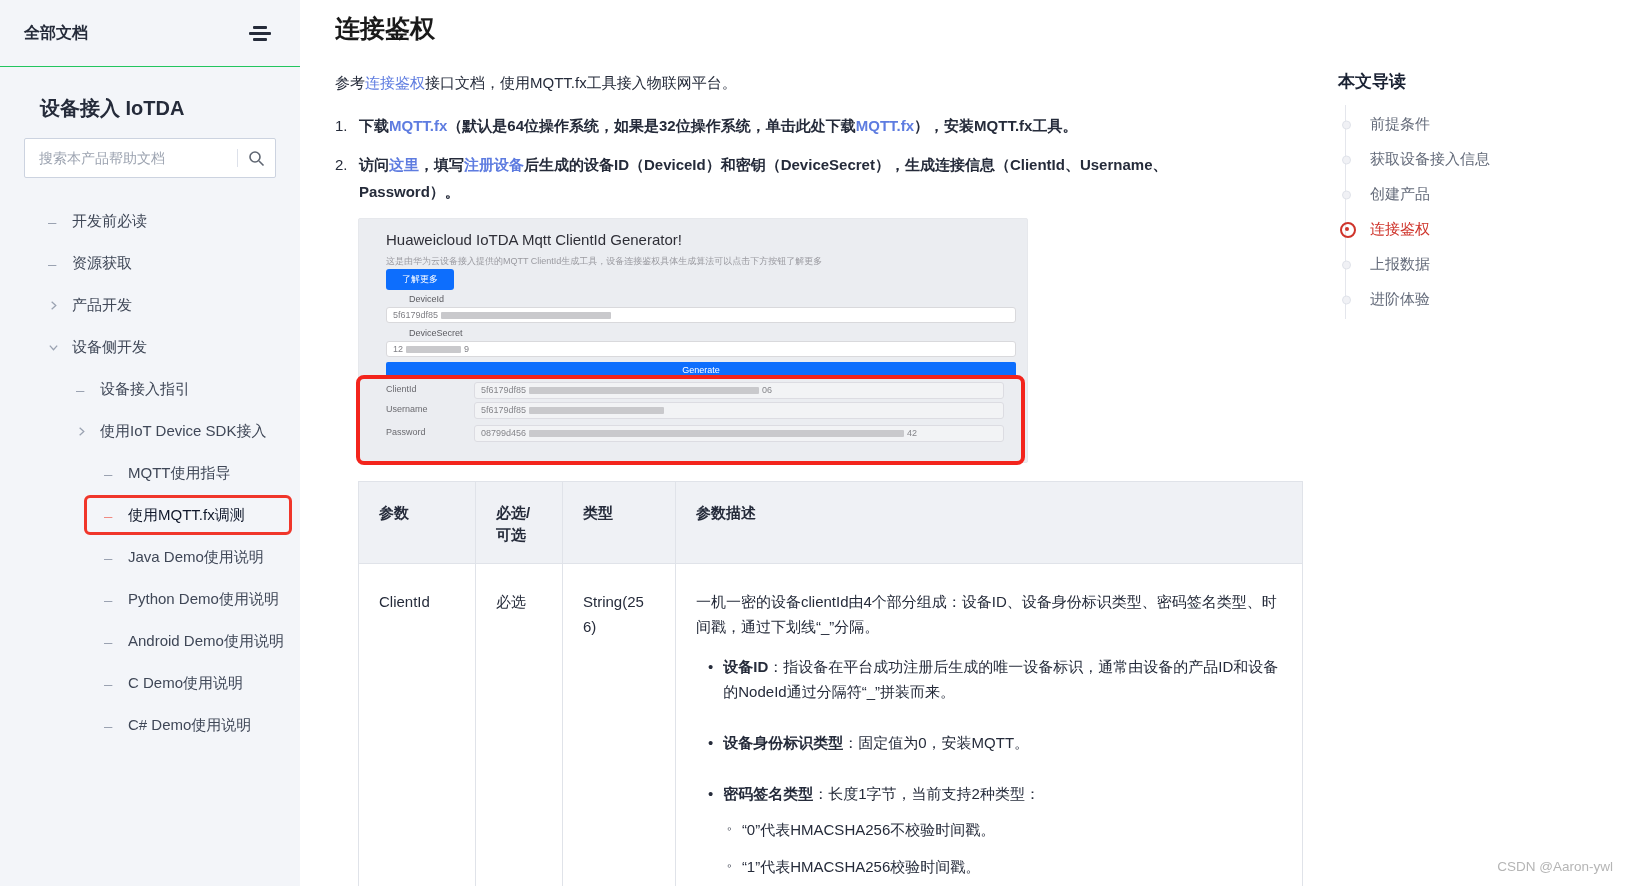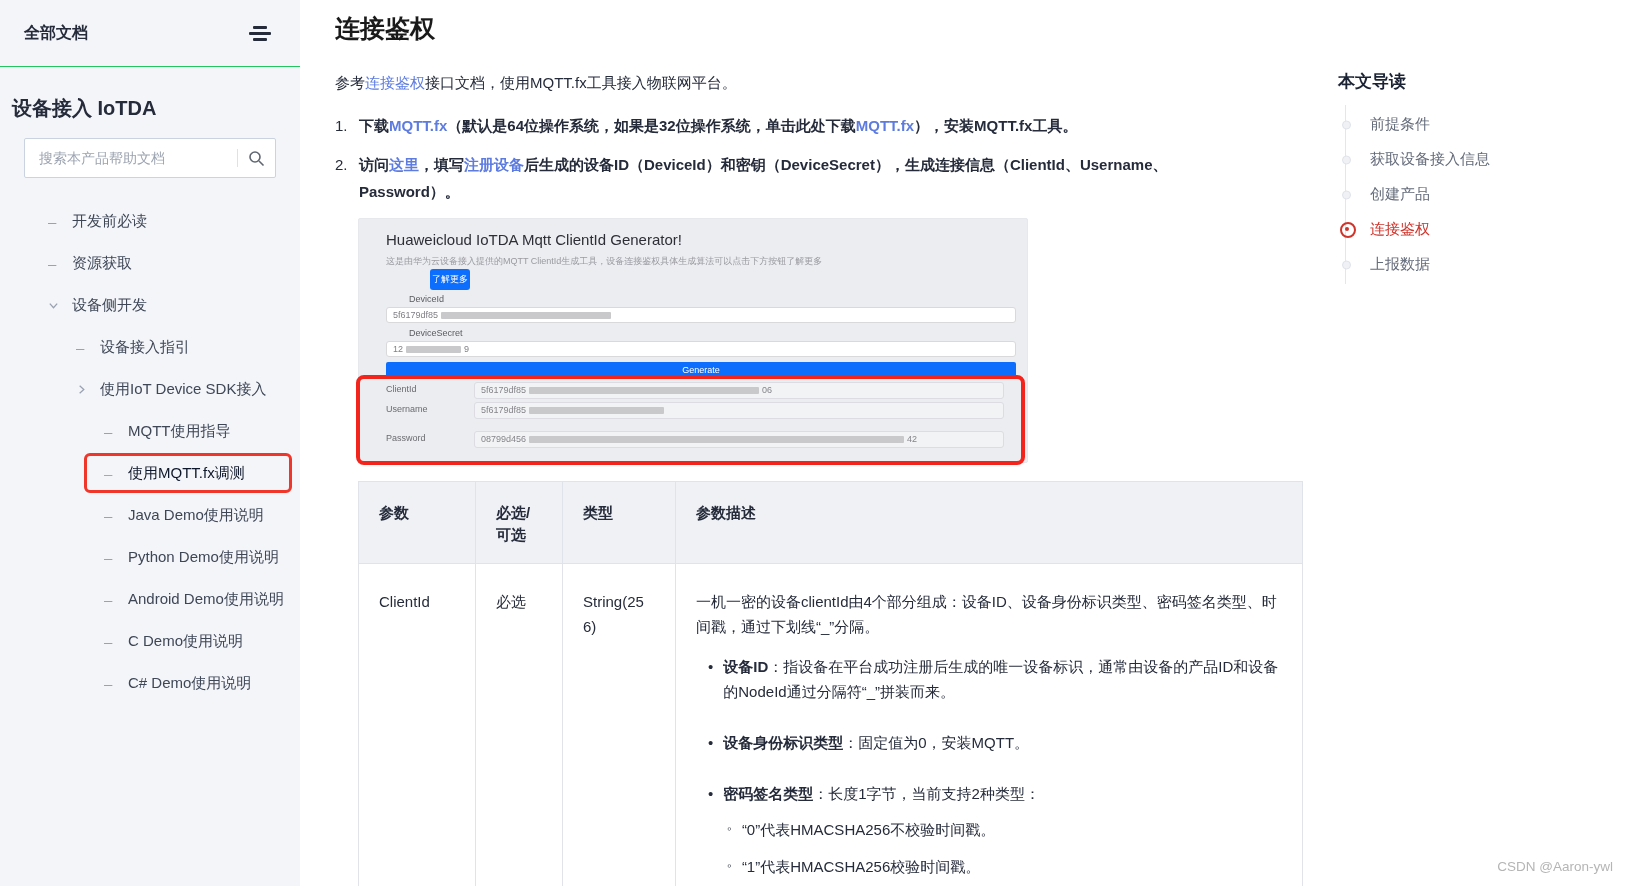--- a/index.html
+++ b/index.html
@@ -8,21 +8,21 @@
     font-family:"Liberation Sans","DejaVu Sans",sans-serif;color:#252b3a;
   }
   
   .sidebar{position:absolute;left:0;top:0;width:300px;height:886px;background:#f3f5f9;}
   .sb-top{height:66px;display:flex;align-items:center;justify-content:space-between;
           padding:0 28px 0 24px;border-bottom:1px solid #22c55e;}
   .sb-top .t{font-size:16px;font-weight:bold;color:#252b3a;cursor:pointer;}
   .ham{width:24px;cursor:pointer;}
   .ham i{display:block;height:3px;background:#252b3a;margin:3px auto;border-radius:1px;}
   .ham i:nth-child(1){width:14px;}.ham i:nth-child(2){width:22px;}.ham i:nth-child(3){width:14px;}
-  h2.prod{margin:28px 12px 0;font-size:20px;color:#252b3a;}
+  h2.prod{margin:28px 40px 0;font-size:20px;color:#252b3a;}
   .search{margin:16px 24px 0;height:38px;background:#fff;border:1px solid #ccd3e0;border-radius:2px;
           display:flex;align-items:center;padding:0 10px 0 12px;}
   .search input{border:none;outline:none;flex:1;font-size:14px;color:#333;background:transparent;min-width:0;}
   .search input::placeholder{color:#9ca3b0;}
   .sdiv{width:1px;height:18px;background:#dde1ea;margin:0 10px 0 6px;}
   .mag{display:flex;align-items:center;cursor:pointer;}
   .menu{margin-top:22px;}
   .item{display:flex;align-items:flex-start;padding:9px 16px 9px 0;line-height:23px;
         font-size:15px;color:#3f4757;cursor:pointer;position:relative;}
   .item .lbl{flex:1;}
@@ -46,32 +46,32 @@
   .steps{margin-top:18px;width:900px;}
   .step{display:flex;margin-bottom:13px;font-size:15px;line-height:1.75;}
   .step .num{width:24px;flex:none;}
   .step .stext{flex:1;font-weight:bold;}
   
   .shot{position:relative;margin:10px 0 0 23px;width:670px;height:245px;background:#ebedf1;
         border:1px solid #e6e8ec;border-radius:2px;box-sizing:border-box;}
   .sh-title{position:absolute;left:27px;top:12px;font-size:15px;font-weight:500;color:#2e2e36;}
   .sh-sub{position:absolute;left:27px;top:36px;font-size:9px;color:#9a9aa0;white-space:nowrap;}
   .sh-btn{position:absolute;left:27px;top:50px;background:#0d6efd;color:#fff;font-size:9px;
-          padding:4px 2px;border-radius:3px;margin-left:44px;}
+          padding:4px 16px;border-radius:3px;}
   .sh-label{position:absolute;left:27px;font-size:9px;color:#5b5b60;padding-left:23px;}
   .l1{top:75px;}.l2{top:109px;}
   .sh-input{position:absolute;left:27px;width:630px;height:16px;background:#fff;border:1px solid #d9d9dc;
             border-radius:3px;box-sizing:border-box;font-size:9px;line-height:14px;padding:0 6px;color:#808086;}
   .i1{top:88px;}.i2{top:122px;}
   .bar{display:inline-block;height:7px;background:#c9c9cc;border-radius:1px;vertical-align:middle;margin:0 3px;}
   .b1{width:170px;}.b2{width:55px;}
   .sh-gen{position:absolute;left:27px;top:143px;width:630px;height:16px;background:#0d6efd;border-radius:2px;
           color:#fff;font-size:9px;line-height:16px;text-align:center;box-sizing:border-box;}
   .res{position:absolute;left:27px;right:13px;height:17px;}
-  .r1{top:163px;}.r2{top:183px;}.r3{top:212px;}
+  .r1{top:163px;}.r2{top:183px;}.r3{top:206px;}
   .res .rl{position:absolute;left:0;top:2px;font-size:9px;color:#6b6b70;}
   .res .rv{position:absolute;left:88px;right:10px;height:17px;background:#f2f3f5;border:1px solid #dcdce2;
            border-radius:3px;box-sizing:border-box;font-size:9px;line-height:15px;padding:0 6px;color:#85858a;}
   .r1 .bar{width:230px;}.r2 .bar{width:135px;}.r3 .bar{width:375px;}
   .redbox{position:absolute;left:-3px;right:2px;top:156px;bottom:-3px;border:4px solid #f3241c;
           border-radius:8px;pointer-events:none;}
   
   .ptable{border-collapse:collapse;margin:18px 0 0 23px;width:945px;}
   .ptable th,.ptable td{border:1px solid #e0e3e9;text-align:left;vertical-align:top;font-size:15px;}
   .ptable th{background:#eff1f5;padding:20px 20px 16px;line-height:1.5;color:#252b3a;word-break:keep-all;}
@@ -130,20 +130,28 @@
   <div class="item lvl1 m-dash">
         <span class="mk mk-dash">–</span>
 
         <span class="lbl">开发前必读</span>
       </div>
       <div class="item lvl1 m-dash">
         <span class="mk mk-dash">–</span>
 
         <span class="lbl">资源获取</span>
       </div>
+      <div class="item lvl1 m-col">
+
+        <span class="mk mk-col"><svg width="11" height="11" viewBox="0 0 12 12">
+            <path d="M4 2 L8.5 6 L4 10" fill="none" stroke="currentColor" stroke-width="1.4"></path>
+          </svg></span>
+
+        <span class="lbl">产品开发</span>
+      </div>
       <div class="item lvl1 m-exp">
 
         <span class="mk mk-exp"><svg width="11" height="11" viewBox="0 0 12 12">
             <path d="M2 4 L6 8.5 L10 4" fill="none" stroke="currentColor" stroke-width="1.4"></path>
           </svg></span>
         <span class="lbl">设备侧开发</span>
       </div>
       <div class="item lvl2 m-dash">
         <span class="mk mk-dash">–</span>
 
@@ -321,16 +329,21 @@
       <div class="toc-item active">
         
         <span class="ring"></span>
         <span class="tlbl">连接鉴权</span>
       </div>
       <div class="toc-item">
         <span class="dot"></span>
         
         <span class="tlbl">上报数据</span>
       </div>
+      <div class="toc-item">
+        <span class="dot"></span>
+        
+        <span class="tlbl">进阶体验</span>
+      </div>
     </div>
 </nav>
 
 <div class="wm">CSDN @Aaron-ywl</div>
 
 </body></html>

